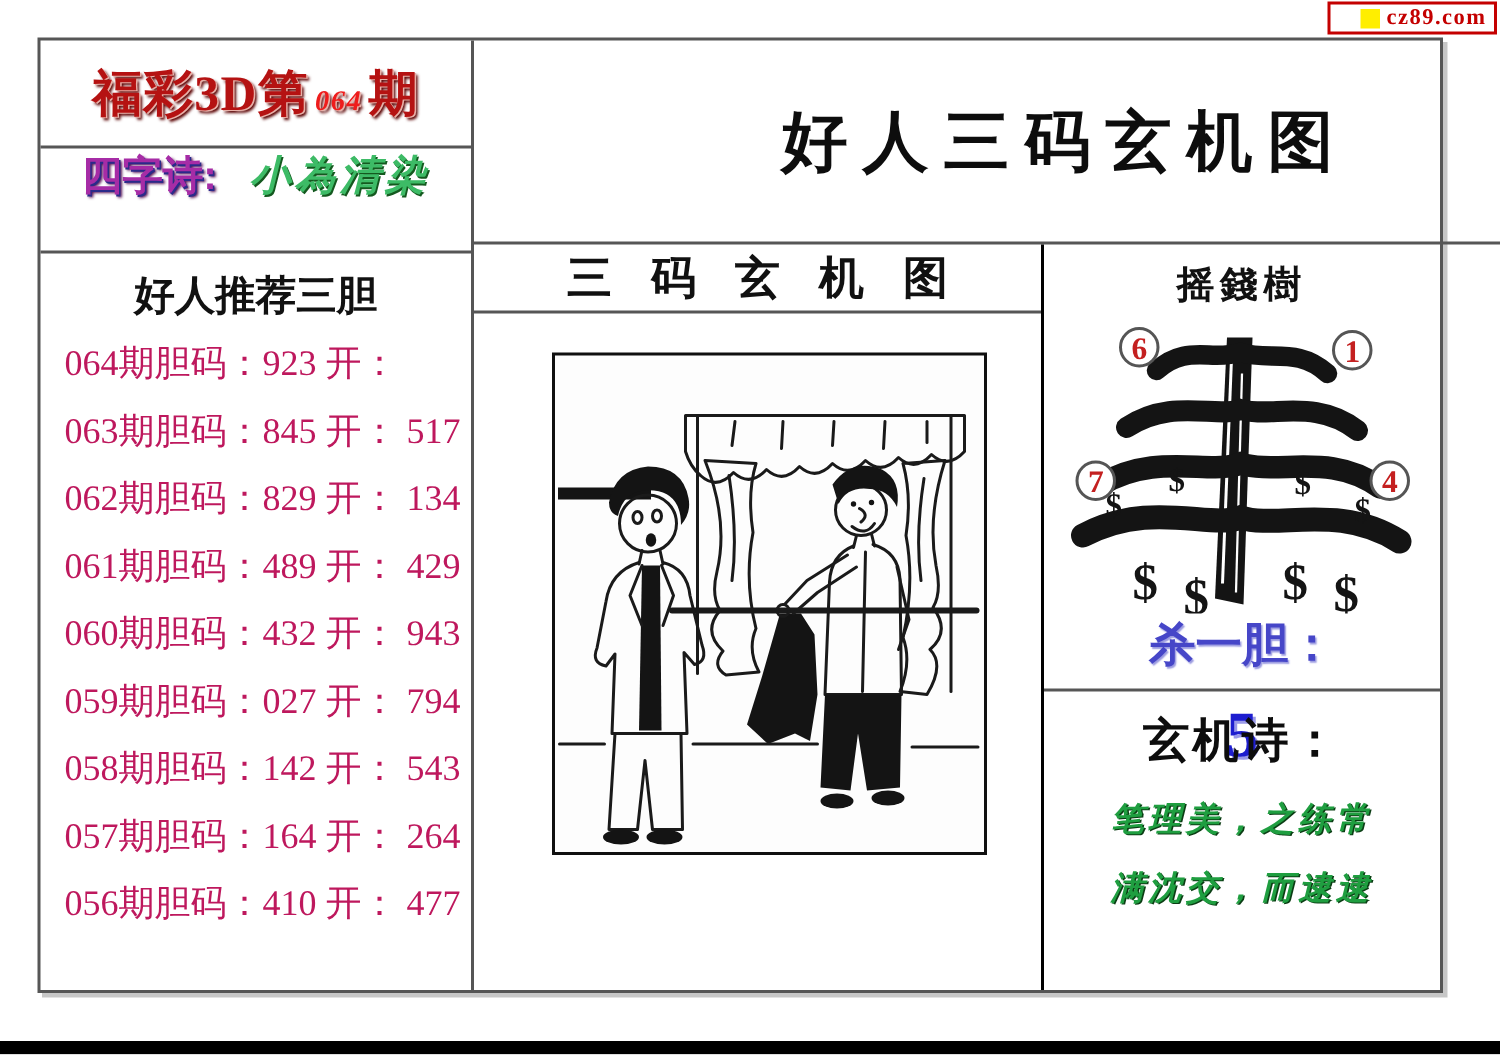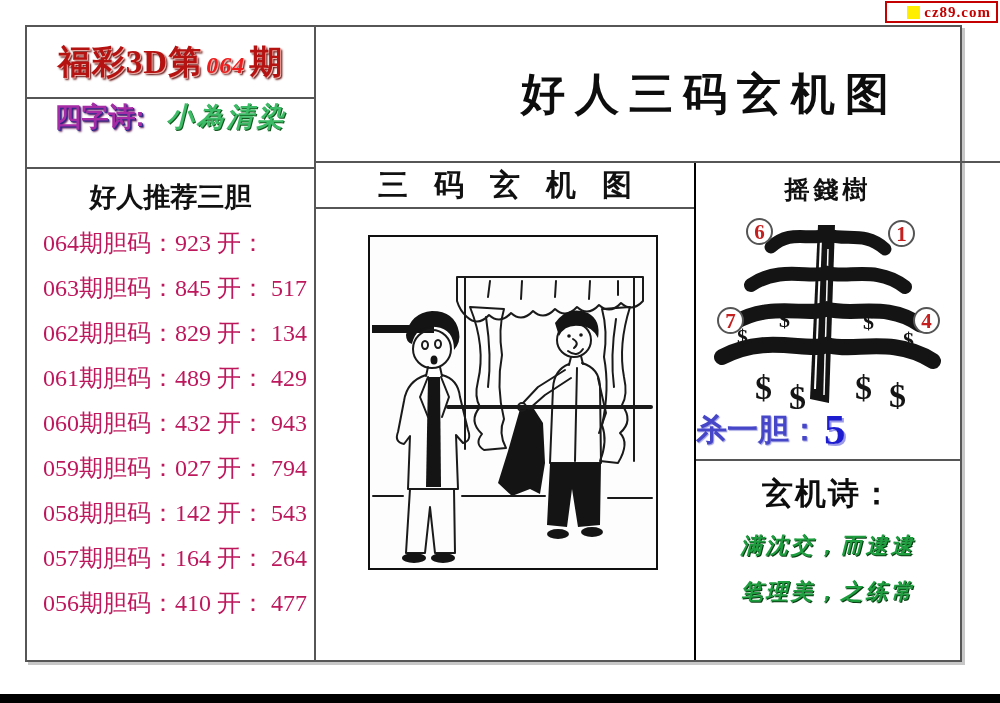--- a/index.html
+++ b/index.html
@@ -15,21 +15,21 @@
   
   .frame{position:absolute;left:25px;top:25px;width:937px;height:637px;box-sizing:border-box;
          border:2px solid #565656;box-shadow:3px 3px 0 rgba(130,130,130,.45);background:#fff;}
   .frame *{box-sizing:border-box;}
 
   
   .col-left{position:absolute;left:0;top:0;width:289px;height:633px;border-right:2px solid #565656;}
   .head-cell{height:72px;border-bottom:2px solid #565656;display:flex;align-items:center;justify-content:center;}
   .brand{font:bold 33px "Liberation Serif",serif;color:#b51212;
          text-shadow:1px 1px 0 #e8b0a8,2px 2px 2px #5a0000;letter-spacing:1px;white-space:nowrap;}
-  .brand .issue-no{color:#ee1c1c;font-style:italic;font-size:24px;padding:0 4px;margin-top:33px;}
+  .brand .issue-no{color:#ee1c1c;font-style:italic;font-size:19px;padding:0 4px;margin-top:33px;}
   .poem4-cell{height:70px;border-bottom:2px solid #565656;display:flex;align-items:flex-start;justify-content:center;gap:10px;}
   .poem4-label{font:bold 27px "Liberation Sans",sans-serif;color:#a62ca6;
                text-shadow:1px 1px 0 #2a2a8a,2px 2px 2px #551155;}
   .poem4-text{font:bold italic 27px "Liberation Serif",serif;color:#3dbb66;
               text-shadow:1px 1px 0 #14591f;letter-spacing:3px;margin-left:12px;}
   .list-cell{padding:6px 0 0 0;}
   .list-title{text-align:center;font:bold 27px "Liberation Sans",sans-serif;margin:4px 0 6px 0;}
   .rec-row{font:24px "Liberation Serif",serif;line-height:45px;padding-left:16px;white-space:nowrap;color:#be185d;}
 
   
@@ -48,21 +48,21 @@
   .col-right{position:absolute;left:669px;top:136px;width:264px;height:497px;}
   .tree-cell{position:relative;height:298px;border-bottom:2px solid #565656;}
   .tree-title{position:absolute;left:0;top:10px;width:100%;text-align:center;
               font:bold 25px "Liberation Serif",serif;letter-spacing:4px;}
   .tree-svg{position:absolute;left:11px;top:46px;}
   .num-circle{position:absolute;width:27px;height:27px;border:2px solid #555;border-radius:50%;
               background:#fff;color:#c42020;font:bold 21px "Liberation Serif",serif;
               text-align:center;line-height:25px;}
   .nc-6{left:50px;top:55px;}  .nc-1{left:192px;top:57px;}
   .nc-7{left:21px;top:144px;} .nc-4{left:217px;top:144px;}
-  .kill-row{position:absolute;left:0;top:246px;width:100%;display:flex;align-items:center;justify-content:flex-start;gap:4px;}
+  .kill-row{position:absolute;left:0;top:246px;width:100%;display:flex;align-items:center;justify-content:flex-start;gap:20px;flex-direction:column;}
   .kill-label{font:bold 31px "Liberation Sans",sans-serif;color:#4646c8;text-shadow:1px 1px 1px #9a9ae0;}
   .kill-number{font:bold 43px "Liberation Serif",serif;color:#1d1dcf;text-shadow:2px 2px 0 #9a9ae8;line-height:40px;}
   .poem-cell{position:relative;height:197px;text-align:center;}
   .poem-title{margin-top:12px;font:bold 31px "Liberation Serif",serif;letter-spacing:2px;color:#0d0d0d;}
   .poem-line{margin-top:16px;font:bold italic 22px "Liberation Serif",serif;color:#1f9e40;
              text-shadow:1px 1px 0 #0b3d14;letter-spacing:3px;}
 
   
   .bottom-bar{position:absolute;left:0;top:694px;width:1000px;height:9px;background:#000;}
 
@@ -217,21 +217,21 @@
         <div class="num-circle nc-4">4</div>
 
         <div class="kill-row">
           <span class="kill-label">杀一胆：</span>
           <span class="kill-number">5</span>
         </div>
       </div>
 
       <div class="poem-cell">
         <div class="poem-title">玄机诗：</div>
+        <div class="poem-line">笔理美，之练常</div>
         <div class="poem-line">满沈交，而逮逮</div>
-        <div class="poem-line">笔理美，之练常</div>
       </div>
     </div>
 
   </div>
 
   <div class="bottom-bar"></div>
 </div>
 
 </body></html>

